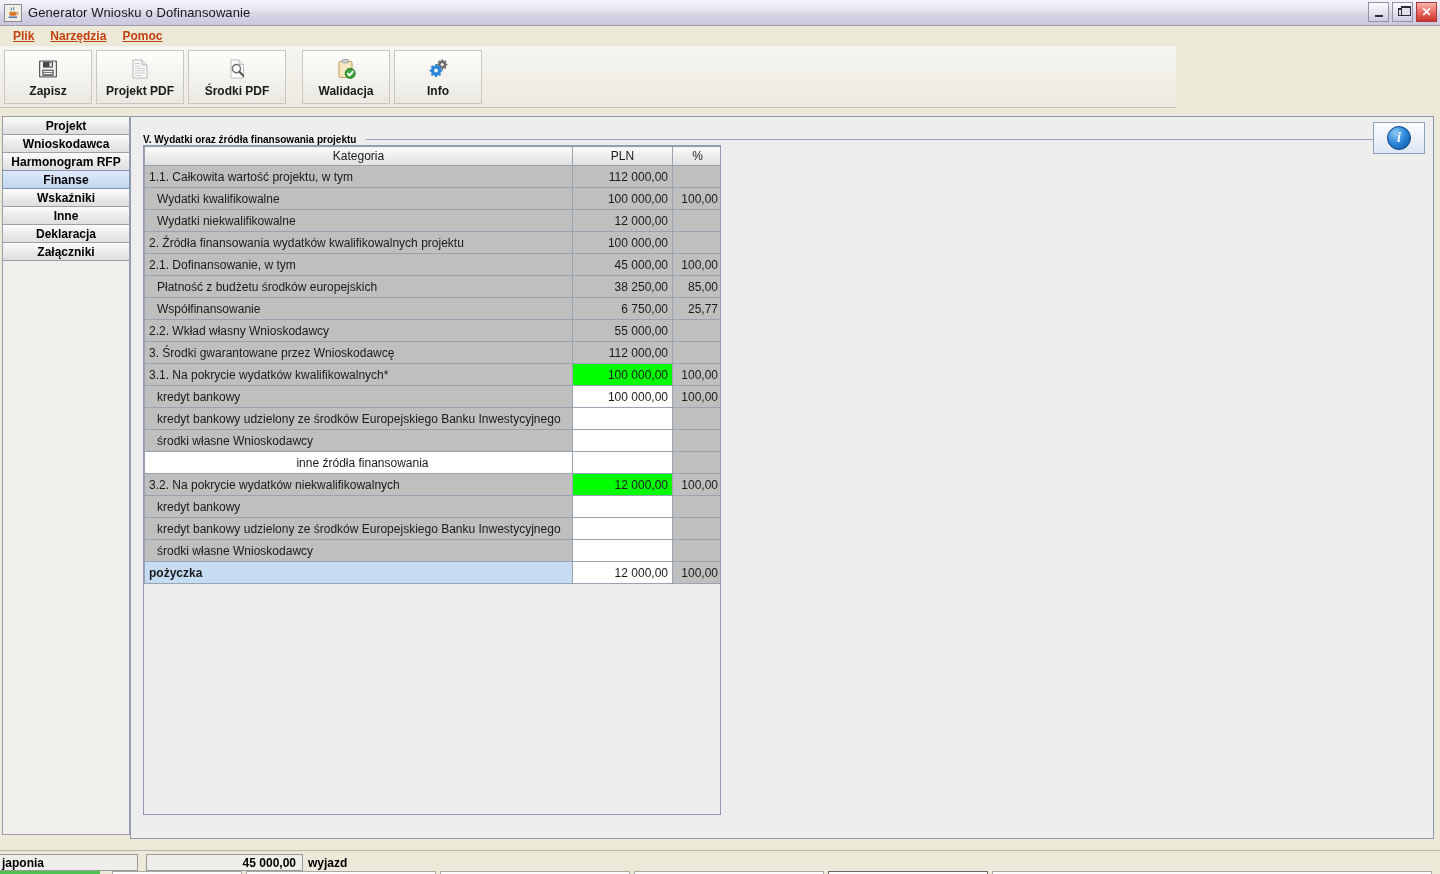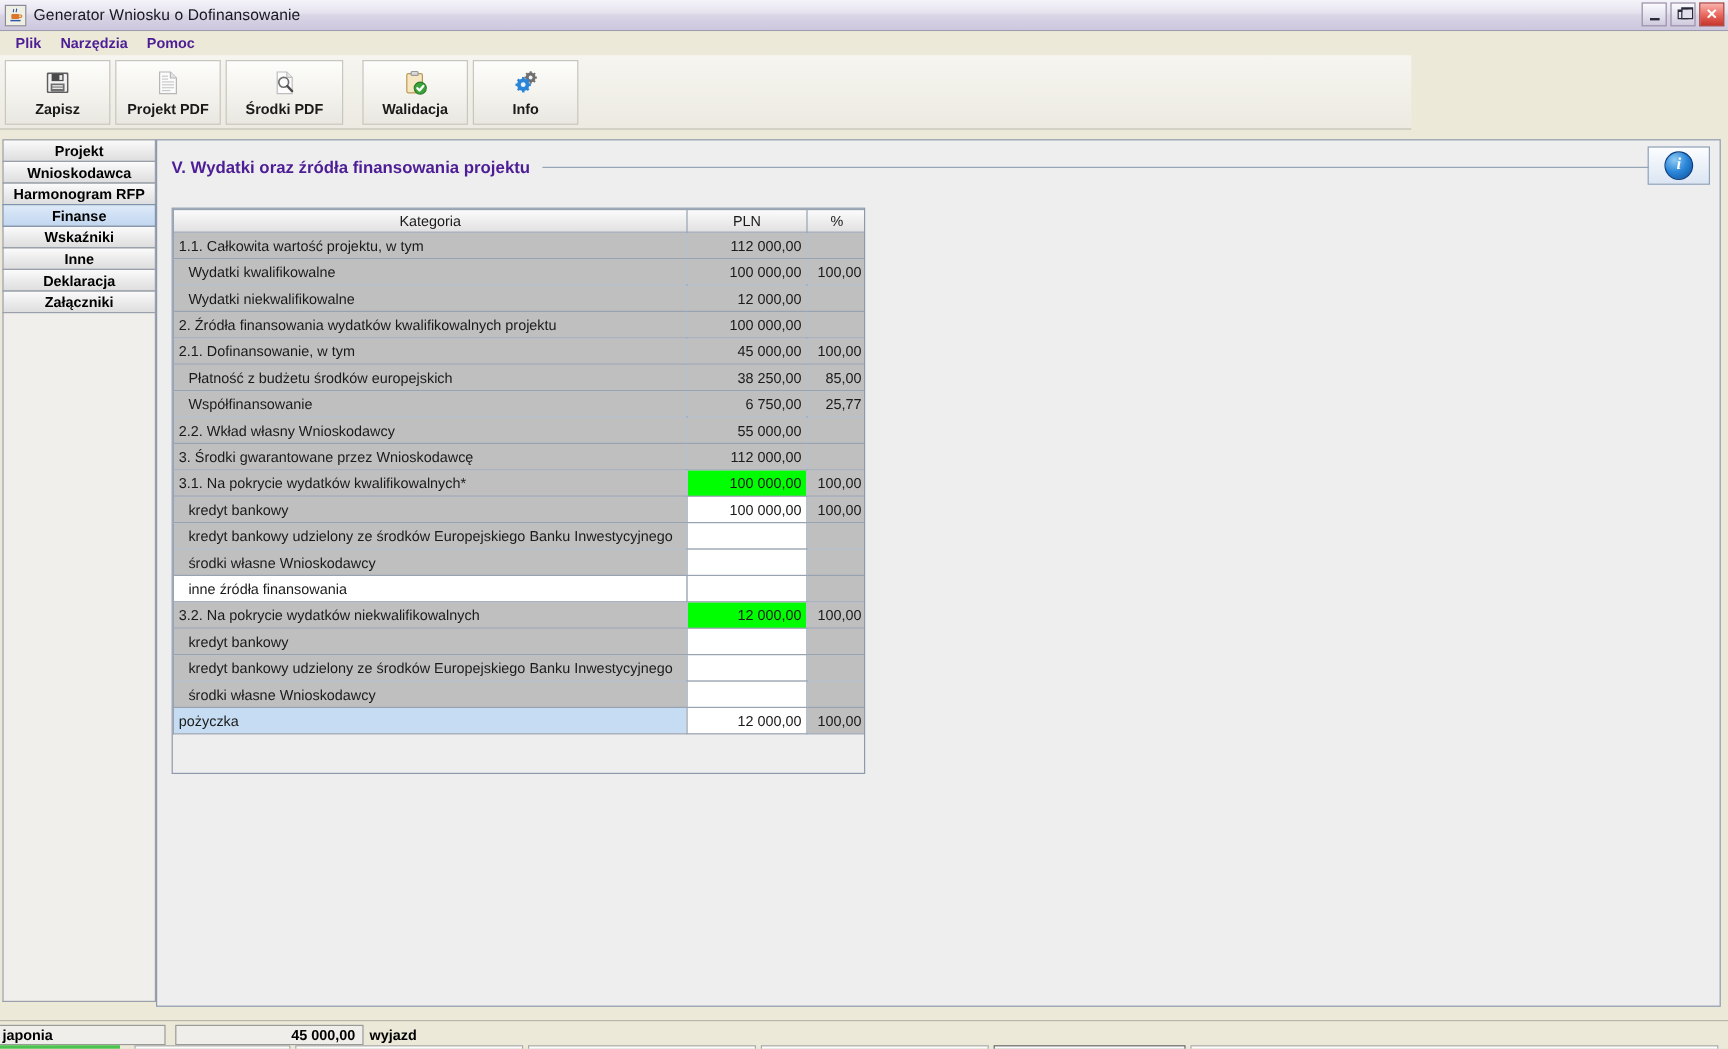--- a/index.html
+++ b/index.html
@@ -58,22 +58,22 @@
     background: linear-gradient(to bottom, #e2dfec, #e2dfec);
   }
 
   
   .menubar {
     position: absolute; left: 0; top: 26px; width: 1440px; height: 20px;
     background: #ece9d8;
     display: flex; align-items: center; padding-left: 6px; gap: 2px;
   }
   .menu-item {
-    font-size: 12px; font-weight: bold; color: #4c1d95;
-    padding: 2px 7px; cursor: default;
+    font-size: 12px; font-weight: bold; color: #c2410c;
+    padding: 2px 7px; cursor: default; text-decoration: underline;
   }
 
   
   .toolbar {
     position: absolute; left: 0; top: 46px; width: 1176px; height: 62px;
     background: linear-gradient(to bottom, #f6f5f0, #eceae1);
     border-bottom: 1px solid #c2c0b6;
     display: flex; align-items: flex-start; padding: 4px 0 0 4px; gap: 4px;
   }
   .tbtn {
@@ -117,21 +117,21 @@
     position: absolute; left: 130px; top: 116px;
     width: 1304px; height: 723px;
     background: #eeeeee;
     border: 1px solid #8d9aad;
   }
   .section-head {
     position: absolute; left: 12px; top: 12px; right: 12px; height: 20px;
     display: flex; align-items: center; gap: 10px;
   }
   .section-title {
-    font-size: 14px; font-weight: bold; color: #4c1d95; white-space: nowrap;
+    font-size: 10px; font-weight: bold; color: #000000; white-space: nowrap;
   }
   .section-rule { flex: 1; height: 1px; background: #97a3b6; }
   .info-btn {
     position: absolute; right: 8px; top: 5px;
     width: 52px; height: 32px;
     border: 1px solid #8fa2bb;
     background: linear-gradient(to bottom, #fcfdff, #eaf0f8 55%, #dbe5f2);
     display: flex; align-items: center; justify-content: center;
     cursor: default;
   }
@@ -139,22 +139,22 @@
     width: 24px; height: 24px; border-radius: 50%;
     background: radial-gradient(circle at 34% 28%, #8ecbf5 0%, #2b86d8 48%, #0d4f9e 100%);
     border: 1px solid #0a3f80;
     color: #fff; font-size: 14px; font-weight: bold; font-style: italic;
     display: flex; align-items: center; justify-content: center;
     font-family: "Liberation Serif", serif;
   }
 
   
   .table-wrap {
-    position: absolute; left: 12px; top: 56px;
-    width: 578px; height: 472px;
+    position: absolute; left: 12px; top: 28px;
+    width: 578px; height: 670px;
     border: 1px solid #8d9aad;
     background: #eeeeee;
     overflow: hidden;
   }
   table.fin {
     border-collapse: collapse;
     width: 578px;
     table-layout: fixed;
   }
   table.fin col.c-cat { width: 428px; }
@@ -168,29 +168,29 @@
     text-align: center; padding: 0 4px;
   }
   table.fin td {
     height: 22px;
     border: 1px solid #98a3b2;
     font-size: 12px; color: #1a1a1a;
     padding: 0 4px;
     white-space: nowrap; overflow: hidden;
   }
   td.cat { background: #bfbfbf; }
-  td.cat.editable { background: #ffffff; }
+  td.cat.editable { background: #ffffff; text-align: center; }
   td.cat.indent { padding-left: 12px; }
   td.num {
     text-align: right; background: #bfbfbf;
   }
   td.num.editable { background: #ffffff; }
   td.num.green { background: #00ff00; }
   td.pct { text-align: right; background: #bfbfbf; }
-  tr.selected td.cat { background: #c6dcf2; }
+  tr.selected td.cat { background: #c6dcf2; font-weight: bold; }
   tr.selected td.num.editable { background: #ffffff; }
   tr.selected td.pct { background: #bfbfbf; }
 
   
   .bottom-strip {
     position: absolute; left: 0; top: 850px; width: 1440px; height: 24px;
     background: #ece9d8;
     border-top: 1px solid #b8b5ab;
   }
   .bs-field {

